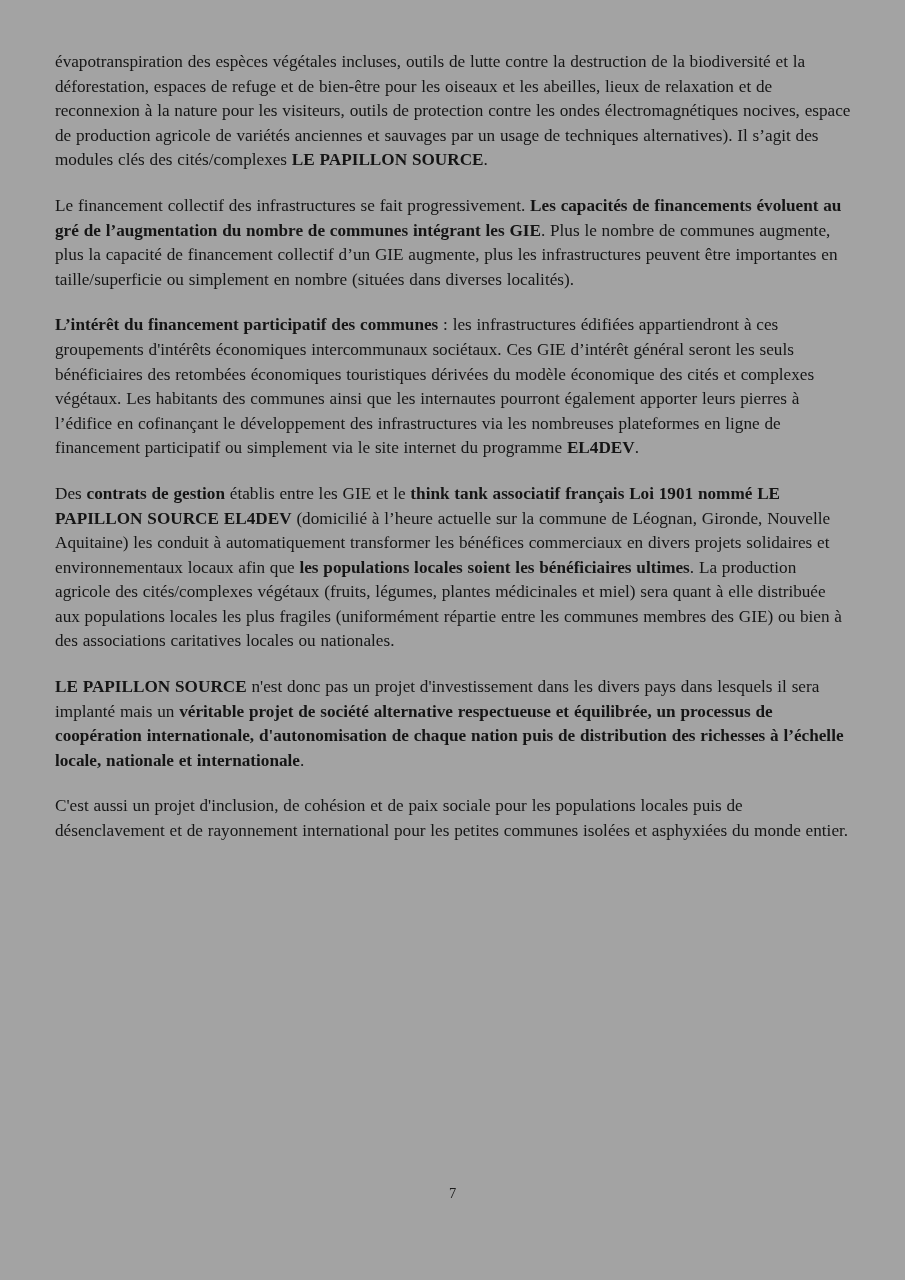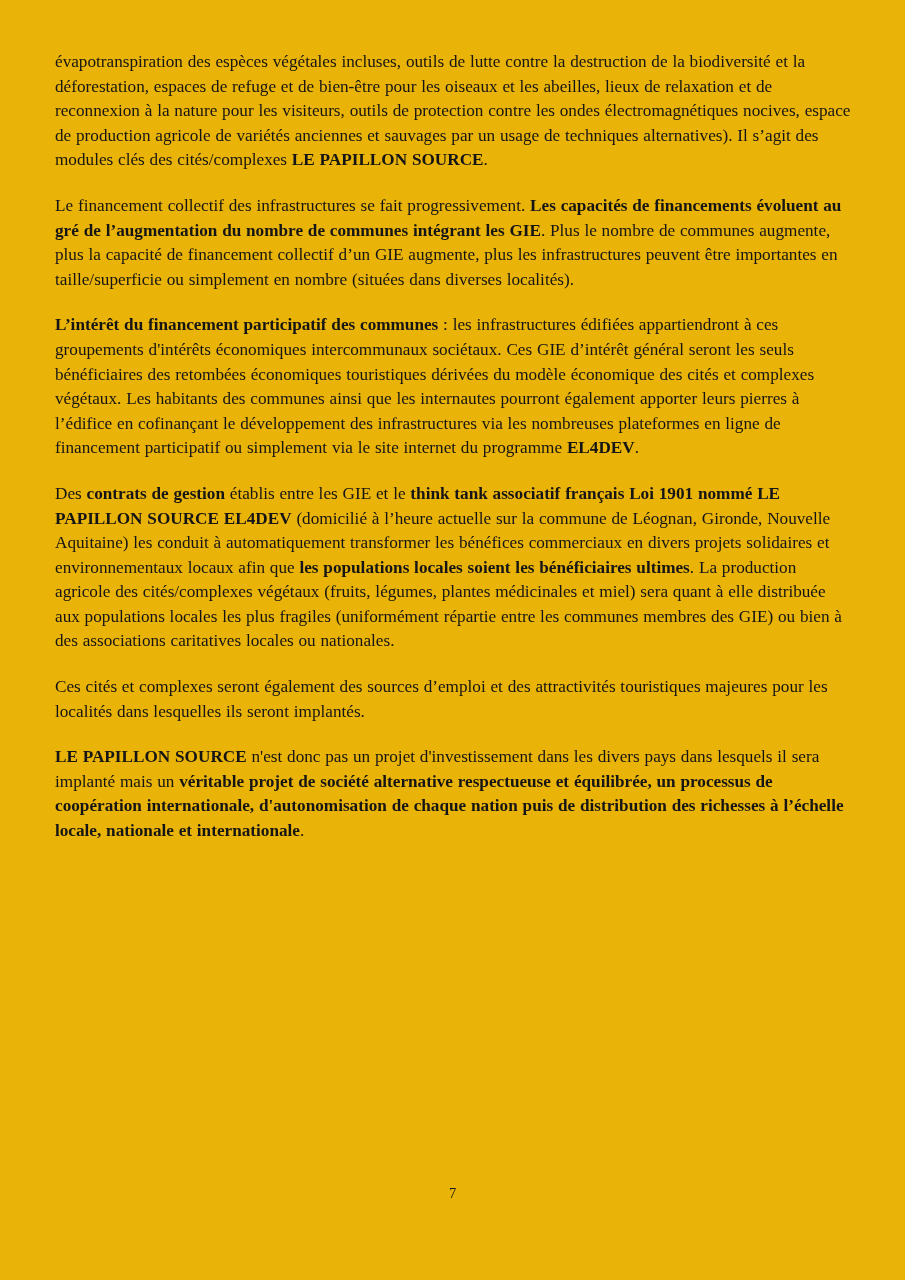--- a/index.html
+++ b/index.html
@@ -11,21 +11,21 @@
     height: 1280px;
     background: #ffffff;
     overflow: hidden;
     position: relative;
     font-family: "Liberation Serif", "DejaVu Serif", serif;
     color: #151515;
   }
   .page {
     position: absolute;
     inset: 0;
-    background: #eab308;
+    background: #a3a3a3;
   }
   .text-block {
     position: absolute;
     left: 55px;
     top: 50px;
     width: 797px;
   }
   .para {
     margin: 0 0 21px 0;
     font-size: 17.2px;
@@ -48,17 +48,17 @@
 </style>
 </head>
 <body>
 
 <div class="page">
   <div class="text-block">
       <p class="para"><span class="">évapotranspiration des espèces végétales incluses, outils de lutte contre la destruction de la biodiversité et la déforestation, espaces de refuge et de bien-être pour les oiseaux et les abeilles, lieux de relaxation et de reconnexion à la nature pour les visiteurs, outils de protection contre les ondes électromagnétiques nocives, espace de production agricole de variétés anciennes et sauvages par un usage de techniques alternatives). Il s’agit des modules clés des cités/complexes </span><span class="bold">LE PAPILLON SOURCE</span><span class="">.</span></p>
       <p class="para"><span class="">Le financement collectif des infrastructures se fait progressivement. </span><span class="bold">Les capacités de financements évoluent au gré de l’augmentation du nombre de communes intégrant les GIE</span><span class="">. Plus le nombre de communes augmente, plus la capacité de financement collectif d’un GIE augmente, plus les infrastructures peuvent être importantes en taille/superficie ou simplement en nombre (situées dans diverses localités).</span></p>
       <p class="para"><span class="bold">L’intérêt du financement participatif des communes</span><span class=""> : les infrastructures édifiées appartiendront à ces groupements d'intérêts économiques intercommunaux sociétaux. Ces GIE d’intérêt général seront les seuls bénéficiaires des retombées économiques touristiques dérivées du modèle économique des cités et complexes végétaux. Les habitants des communes ainsi que les internautes pourront également apporter leurs pierres à l’édifice en cofinançant le développement des infrastructures via les nombreuses plateformes en ligne de financement participatif ou simplement via le site internet du programme </span><span class="bold">EL4DEV</span><span class="">.</span></p>
       <p class="para"><span class="">Des </span><span class="bold">contrats de gestion</span><span class=""> établis entre les GIE et le </span><span class="bold">think tank associatif français Loi 1901 nommé LE PAPILLON SOURCE EL4DEV</span><span class=""> (domicilié à l’heure actuelle sur la commune de Léognan, Gironde, Nouvelle Aquitaine) les conduit à automatiquement transformer les bénéfices commerciaux en divers projets solidaires et environnementaux locaux afin que </span><span class="bold">les populations locales soient les bénéficiaires ultimes</span><span class="">. La production agricole des cités/complexes végétaux (fruits, légumes, plantes médicinales et miel) sera quant à elle distribuée aux populations locales les plus fragiles (uniformément répartie entre les communes membres des GIE) ou bien à des associations caritatives locales ou nationales.</span></p>
-      <p class="para"><span class="">Ces cités et complexes seront également des sources d’emploi et des attractivités touristiques majeures pour les localités dans lesquelles ils seront implantés.</span></p>
       <p class="para"><span class="bold">LE PAPILLON SOURCE</span><span class=""> n'est donc pas un projet d'investissement dans les divers pays dans lesquels il sera implanté mais un </span><span class="bold">véritable projet de société alternative respectueuse et équilibrée, un processus de coopération internationale, d'autonomisation de chaque nation puis de distribution des richesses à l’échelle locale, nationale et internationale</span><span class="">.</span></p>
+      <p class="para"><span class="">C'est aussi un projet d'inclusion, de cohésion et de paix sociale pour les populations locales puis de désenclavement et de rayonnement international pour les petites communes isolées et asphyxiées du monde entier.</span></p>
     </div>
   <div class="page-number">7</div>
 </div>
 
 </body></html>

